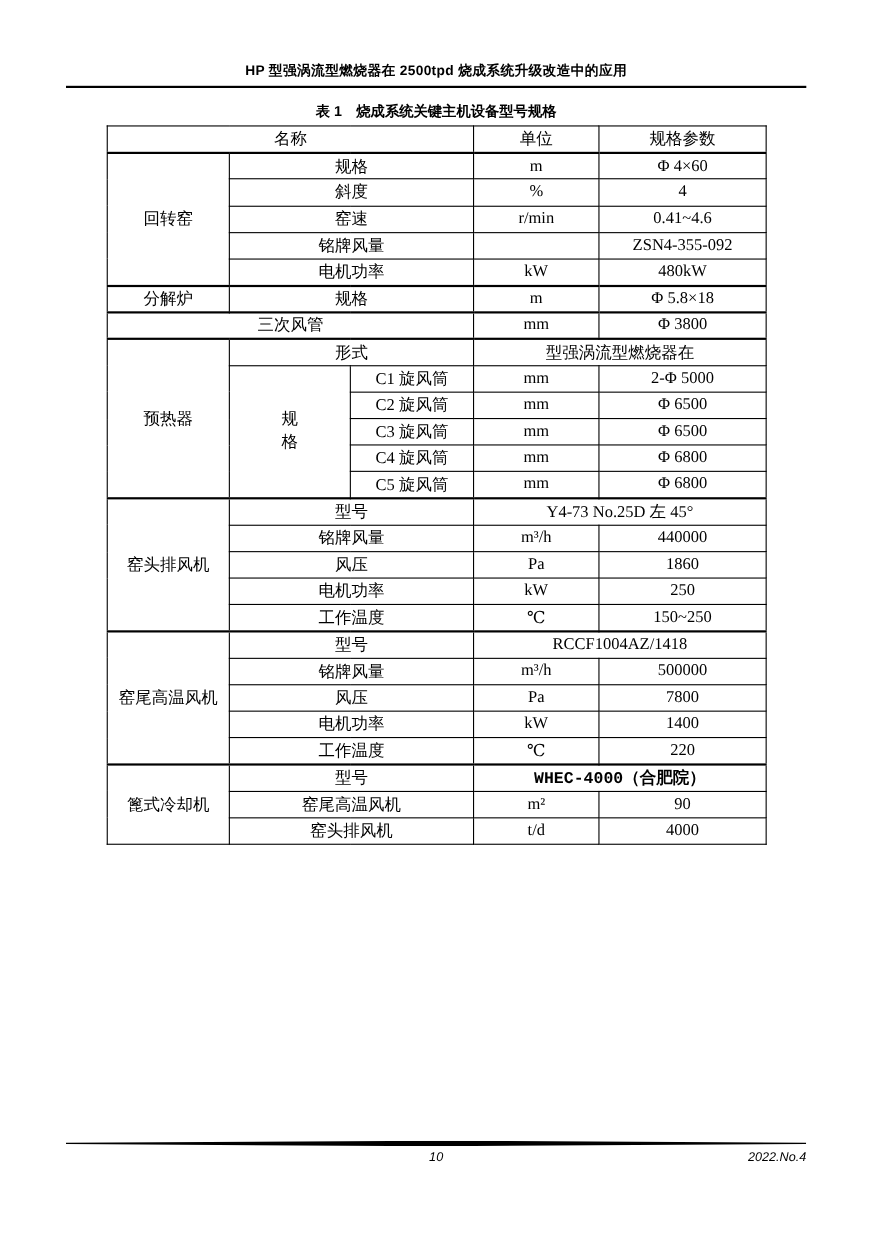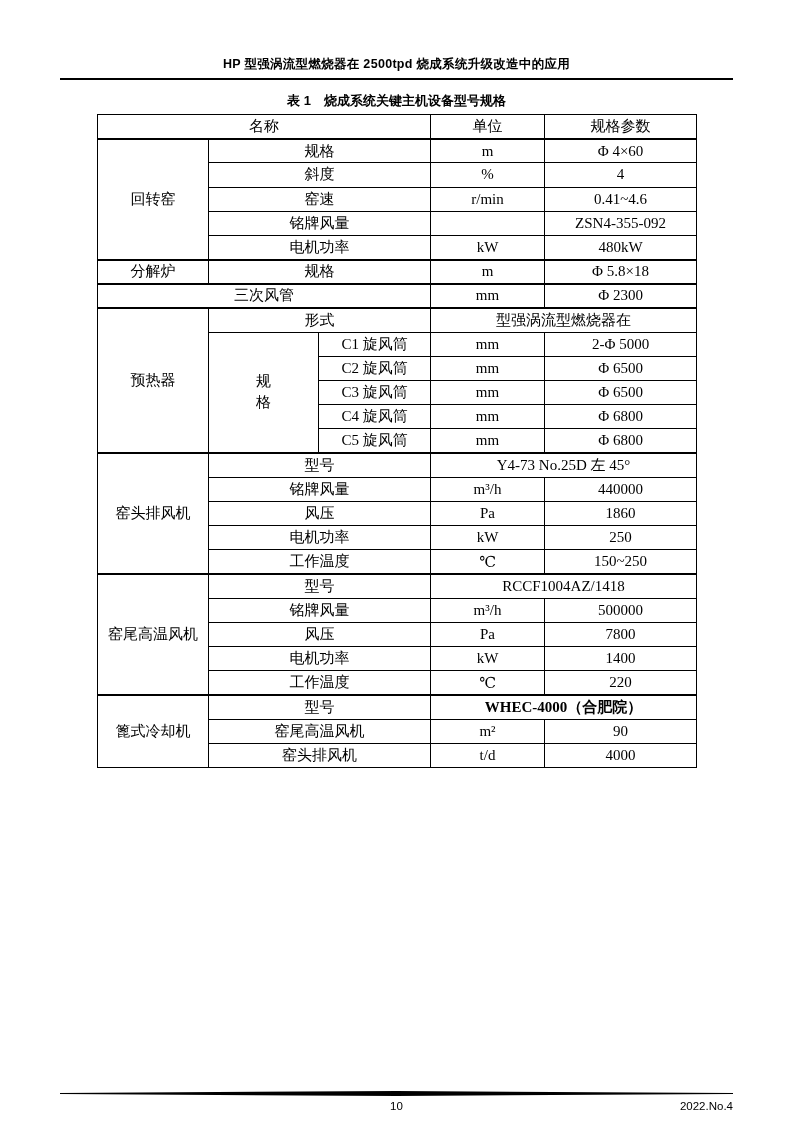--- a/index.html
+++ b/index.html
@@ -55,23 +55,23 @@
   }
   table.spec-table td {
     border: 1px solid #000;
     height: 24.2px;
     padding: 0 2px;
     vertical-align: middle;
     overflow: hidden;
   }
   table.spec-table tr.gs td { border-top: 2px solid #000; }
   td.vert { white-space: pre-line; line-height: 1.45; }
-  td.whec { font-family: Liberation Serif, serif; font-weight: 600; text-align: center; }
-
-  .footer { position: absolute; left: 60px; top: 1091px; width: 673px; }
+  td.whec { font-family: Liberation Mono, monospace; font-weight: 600; text-align: center; }
+
+  .footer { position: absolute; left: 60px; top: 1037px; width: 673px; font-style: italic; }
   .footer-rule {
     height: 5px;
     background: #000;
     clip-path: polygon(0 38%, 50% 0, 100% 38%, 100% 62%, 50% 100%, 0 62%);
   }
   .footer-row {
     position: relative;
     margin-top: 3px;
     font-family: "Liberation Sans", "DejaVu Sans", sans-serif;
     font-size: 11.5px;
@@ -135,21 +135,21 @@
         </tr>
         <tr class="gs">
           <td>分解炉</td>
           <td colspan="2">规格</td>
           <td>m</td>
           <td>Φ 5.8×18</td>
         </tr>
         <tr class="gs">
           <td colspan="3">三次风管</td>
           <td>mm</td>
-          <td>Φ 2300</td>
+          <td>Φ 3800</td>
         </tr>
         <tr class="gs">
           <td rowspan="6">预热器</td>
           <td colspan="2">形式</td>
           <td colspan="2">型强涡流型燃烧器在</td>
         </tr>
         <tr>
           <td rowspan="5" class="vert">规
 格</td>
           <td>C1 旋风筒</td>

